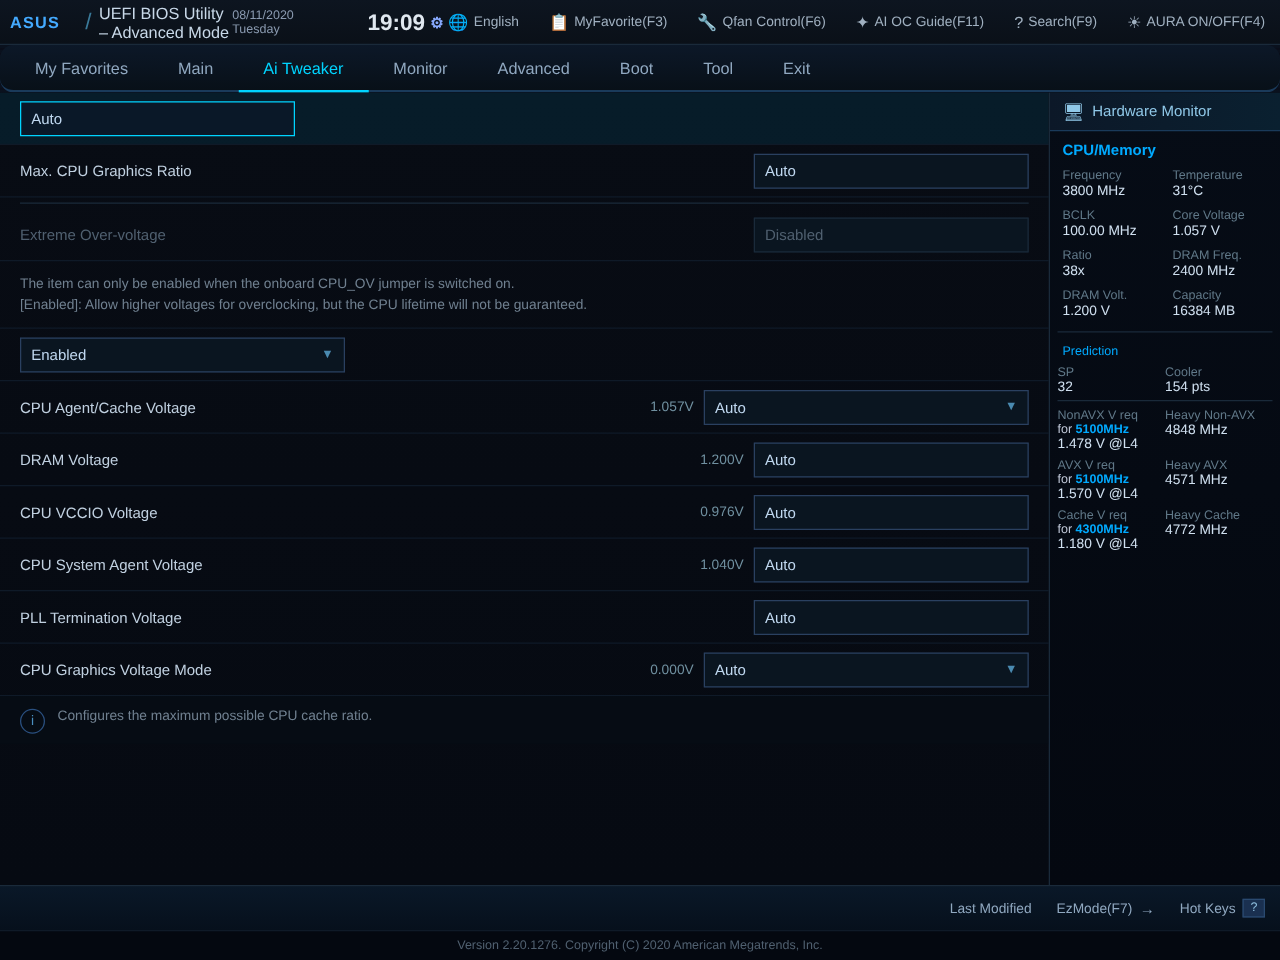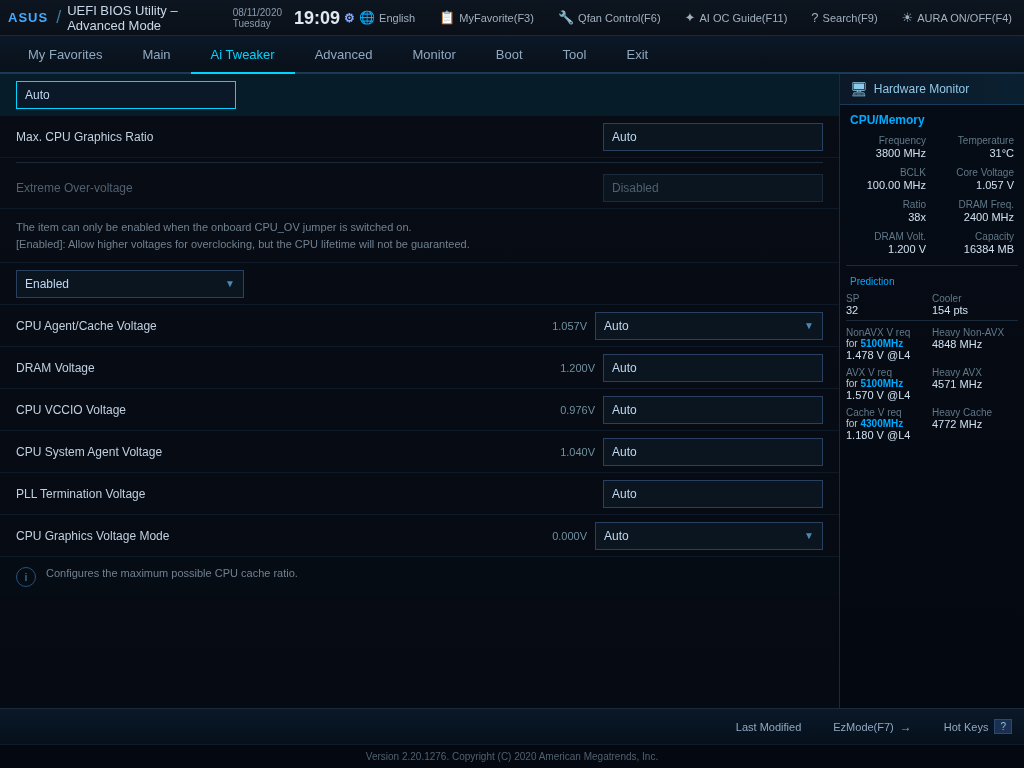--- a/index.html
+++ b/index.html
@@ -47,21 +47,21 @@
       display: flex;
       align-items: center;
       padding: 0 8px;
       gap: 0;
     }
 
     .asus-logo {
       display: flex;
       align-items: center;
       gap: 6px;
-      margin-right: 8px;
+      margin-right: 20px;
     }
     .asus-text {
       color: #4af;
       font-size: 13px;
       font-weight: bold;
       letter-spacing: 1px;
     }
     .bios-title {
       color: #c8d8e8;
       font-size: 13px;
@@ -77,20 +77,21 @@
       color: #8a9ab0;
     }
     .topbar-time {
       font-size: 18px;
       color: #e0e8f0;
       font-weight: bold;
       line-height: 1;
       display: flex;
       align-items: center;
       gap: 4px;
+      margin-left: 47px;
     }
     .gear-icon { color: #8af; font-size: 12px; }
 
     .topbar-controls {
       display: flex;
       align-items: center;
       gap: 16px;
       font-size: 11px;
       color: #a0b0c0;
     }
@@ -104,20 +105,21 @@
     .topbar-icon { font-size: 13px; }
 
     
     .navbar {
       height: 38px;
       background: linear-gradient(180deg, #0c1828 0%, #081018 100%);
       border-bottom: 2px solid #1a3a5a;
       display: flex;
       align-items: stretch;
       padding: 0 8px;
+      border-radius: 11px;
     }
     .nav-item {
       padding: 0 20px;
       display: flex;
       align-items: center;
       font-size: 13px;
       font-weight: 500;
       cursor: pointer;
       color: #90a8c0;
       border-bottom: 2px solid transparent;
@@ -185,21 +187,21 @@
       color: #506070;
       border-color: #1a2a3a;
     }
 
     .setting-select {
       background: #0a1520;
       border: 1px solid #2a4060;
       color: #c0d8f0;
       font-size: 12px;
       padding: 3px 8px;
-      width: 228px;
+      width: 260px;
       height: 28px;
       display: flex;
       align-items: center;
       justify-content: space-between;
       cursor: pointer;
     }
     .select-arrow { color: #4a8ab0; font-size: 10px; }
 
     .divider { height: 1px; background: #1a2a3a; margin: 4px 16px; }
 
@@ -237,21 +239,20 @@
       color: #00aaff;
       padding: 8px 10px 4px;
       font-weight: bold;
     }
 
     .hw-grid {
       display: grid;
       grid-template-columns: 1fr 1fr;
       gap: 0;
       padding: 0 4px 4px;
-      text-align: right;
     }
 
     .hw-cell {
       padding: 4px 6px;
     }
     .hw-cell-label {
       font-size: 10px;
       color: #607888;
     }
     .hw-cell-value {
@@ -279,21 +280,21 @@
 
     
     .bottombar {
       height: 36px;
       background: linear-gradient(180deg, #0a1828 0%, #06101c 100%);
       border-top: 1px solid #1a2a3a;
       display: flex;
       align-items: center;
       justify-content: flex-end;
       padding: 0 12px;
-      gap: 32px;
+      gap: 20px;
     }
     .bottom-btn {
       display: flex;
       align-items: center;
       gap: 6px;
       font-size: 11px;
       color: #90a8c0;
       cursor: pointer;
     }
     .bottom-btn-icon {
@@ -395,22 +396,22 @@
         <span class="topbar-icon">☀</span>
         <span>AURA ON/OFF(F4)</span>
       </div>
     </div>
   </div>
 
   <div class="navbar">
     <div class="nav-item">My Favorites</div>
     <div class="nav-item">Main</div>
     <div class="nav-item active">Ai Tweaker</div>
+    <div class="nav-item">Monitor</div>
     <div class="nav-item">Advanced</div>
-    <div class="nav-item">Monitor</div>
     <div class="nav-item">Boot</div>
     <div class="nav-item">Tool</div>
     <div class="nav-item">Exit</div>
   </div>
 
   <div class="main-area">
 
     <div class="content-panel">
 
       <div class="setting-row selected">

